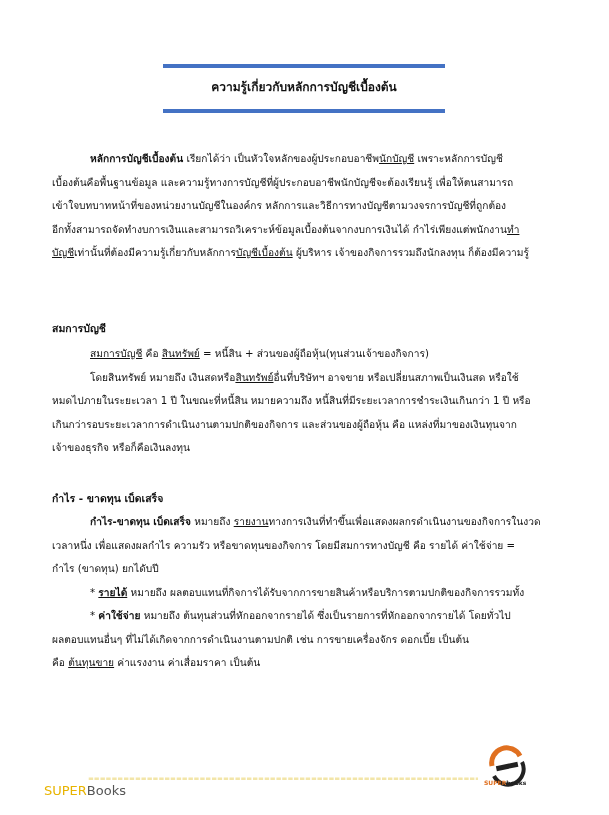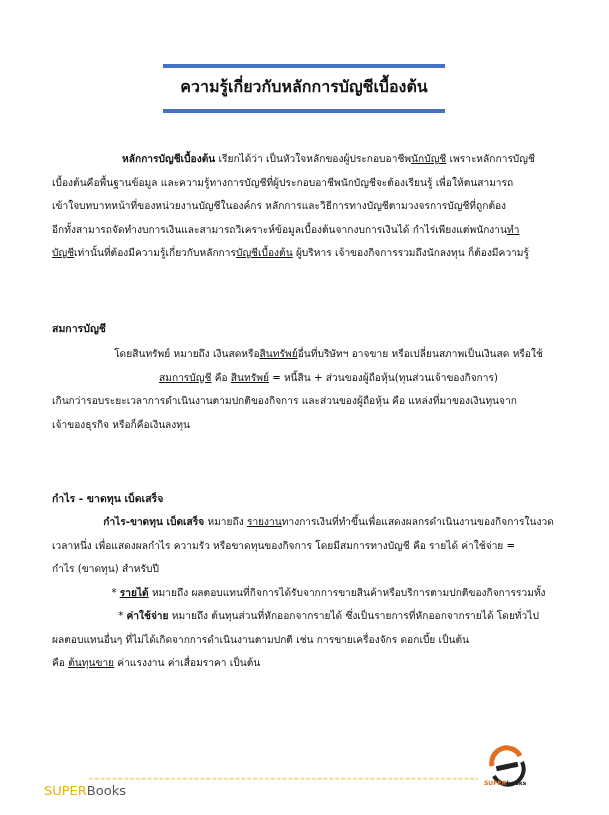--- a/index.html
+++ b/index.html
@@ -3,25 +3,25 @@
   <meta charset="utf-8">
   <style>
     html, body { margin: 0; padding: 0; background: #ffffff; }
     body { width: 609px; height: 815px; position: relative; overflow: hidden;
            font-family: "DejaVu Sans", "Liberation Sans", sans-serif; color: #111; }
     .page { position: absolute; left: 0; top: 0; width: 609px; height: 815px; }
     .title-bar { position: absolute; left: 163px; width: 282px; height: 4px; background: #4472c4; }
     .title-bar.top { top: 64px; }
     .title-bar.bottom { top: 109px; }
     .title { position: absolute; left: 163px; width: 282px; top: 79px; text-align: center;
-             font-size: 16px; font-weight: bold; line-height: 16px; }
+             font-size: 12px; font-weight: bold; line-height: 16px; }
     .para { position: absolute; left: 52px; width: 515px; font-size: 10.2px; line-height: 23.5px;
             white-space: nowrap; }
     .line { display: block; height: 23.5px; }
-    .indent { padding-left: 38px; text-align: center; }
+    .indent { padding-left: 38px; }
     .b { font-weight: bold; }
     .u { text-decoration: underline; }
     .heading { position: absolute; left: 52px; font-size: 10.5px; font-weight: bold; line-height: 16px; }
     .footer-brand { position: absolute; left: 44px; top: 774px; font-size: 13px; line-height: 10px;
                     white-space: nowrap; margin-top: 12px; }
     .footer-brand .sup { color: #e8b400; }
     .footer-brand .bk { color: #555; }
     .footer-dash { position: absolute; left: 88px; top: 775px; width: 390px; font-size: 7px; line-height: 8px;
                    color: #e8d060; letter-spacing: 0px; overflow: hidden; white-space: nowrap; }
     .logo { position: absolute; left: 482px; top: 744px; width: 50px; height: 50px; }
@@ -40,31 +40,32 @@
   <div class="para" id="intro" style="top:147px;">
       <span class="line indent"><span class="b">หลักการบัญชีเบื้องต้น</span><span> เรียกได้ว่า เป็นหัวใจหลักของผู้ประกอบอาชีพ</span><span class="u">นักบัญชี</span><span> เพราะหลักการบัญชี</span></span>
       <span class="line"><span>เบื้องต้นคือพื้นฐานข้อมูล และความรู้ทางการบัญชีที่ผู้ประกอบอาชีพนักบัญชีจะต้องเรียนรู้ เพื่อให้ตนสามารถ</span></span>
       <span class="line"><span>เข้าใจบทบาทหน้าที่ของหน่วยงานบัญชีในองค์กร หลักการและวิธีการทางบัญชีตามวงจรการบัญชีที่ถูกต้อง</span></span>
       <span class="line"><span>อีกทั้งสามารถจัดทำงบการเงินและสามารถวิเคราะห์ข้อมูลเบื้องต้นจากงบการเงินได้ กำไร่เพียงแต่พนักงาน</span><span class="u">ทำ</span></span>
       <span class="line"><span class="u">บัญชี</span><span>เท่านั้นที่ต้องมีความรู้เกี่ยวกับหลักการ</span><span class="u">บัญชีเบื้องต้น</span><span> ผู้บริหาร เจ้าของกิจการรวมถึงนักลงทุน ก็ต้องมีความรู้</span></span>
     </div>
 
   <div class="heading" style="top:320px;">สมการบัญชี</div>
   <div class="para" id="equation" style="top:342px;">
+      <span class="line indent"><span class="u">สมการบัญชี</span><span> คือ </span><span class="u">สินทรัพย์</span><span> = หนี้สิน + ส่วนของผู้ถือหุ้น(ทุนส่วนเจ้าของกิจการ)</span></span>
       <span class="line indent"><span>โดยสินทรัพย์ หมายถึง เงินสดหรือ</span><span class="u">สินทรัพย์</span><span>อื่นที่บริษัทฯ อาจขาย หรือเปลี่ยนสภาพเป็นเงินสด หรือใช้</span></span>
-      <span class="line indent"><span class="u">สมการบัญชี</span><span> คือ </span><span class="u">สินทรัพย์</span><span> = หนี้สิน + ส่วนของผู้ถือหุ้น(ทุนส่วนเจ้าของกิจการ)</span></span>
+      <span class="line"><span>หมดไปภายในระยะเวลา 1 ปี ในขณะที่หนี้สิน หมายความถึง หนี้สินที่มีระยะเวลาการชำระเงินเกินกว่า 1 ปี หรือ</span></span>
       <span class="line"><span>เกินกว่ารอบระยะเวลาการดำเนินงานตามปกติของกิจการ และส่วนของผู้ถือหุ้น คือ แหล่งที่มาของเงินทุนจาก</span></span>
       <span class="line"><span>เจ้าของธุรกิจ หรือก็คือเงินลงทุน</span></span>
     </div>
 
   <div class="heading" style="top:490px;text-align:right;">กำไร - ขาดทุน เบ็ดเสร็จ</div>
   <div class="para" id="profit" style="top:510px;">
       <span class="line indent"><span class="b">กำไร-ขาดทุน เบ็ดเสร็จ</span><span> หมายถึง </span><span class="u">รายงาน</span><span>ทางการเงินที่ทำขึ้นเพื่อแสดงผลกรดำเนินงานของกิจการในงวด</span></span>
       <span class="line"><span>เวลาหนึ่ง เพื่อแสดงผลกำไร ความรัว หรือขาดทุนของกิจการ โดยมีสมการทางบัญชี คือ รายได้    ค่าใช้จ่าย =</span></span>
-      <span class="line"><span>กำไร (ขาดทุน) สำหรับปี</span></span>
+      <span class="line"><span>กำไร (ขาดทุน) ยกไดับปี</span></span>
       <span class="line indent"><span>* </span><span class="b u">รายได้</span><span> หมายถึง ผลตอบแทนที่กิจการได้รับจากการขายสินค้าหรือบริการตามปกติของกิจการรวมทั้ง</span></span>
       <span class="line indent"><span>* </span><span class="b">ค่าใช้จ่าย</span><span> หมายถึง ต้นทุนส่วนที่หักออกจากรายได้ ซึ่งเป็นรายการที่หักออกจากรายได้ โดยทั่วไป</span></span>
       <span class="line"><span>ผลตอบแทนอื่นๆ ที่ไม่ได้เกิดจากการดำเนินงานตามปกติ เช่น การขายเครื่องจักร ดอกเบี้ย เป็นต้น</span></span>
       <span class="line"><span>คือ </span><span class="u">ต้นทุนขาย</span><span> ค่าแรงงาน ค่าเสื่อมราคา เป็นต้น</span></span>
     </div>
 
   <div class="footer-brand">
     <span class="sup">SUPER</span><span class="bk">Books</span>
   </div>
   <div class="footer-dash">================================================================================</div>

